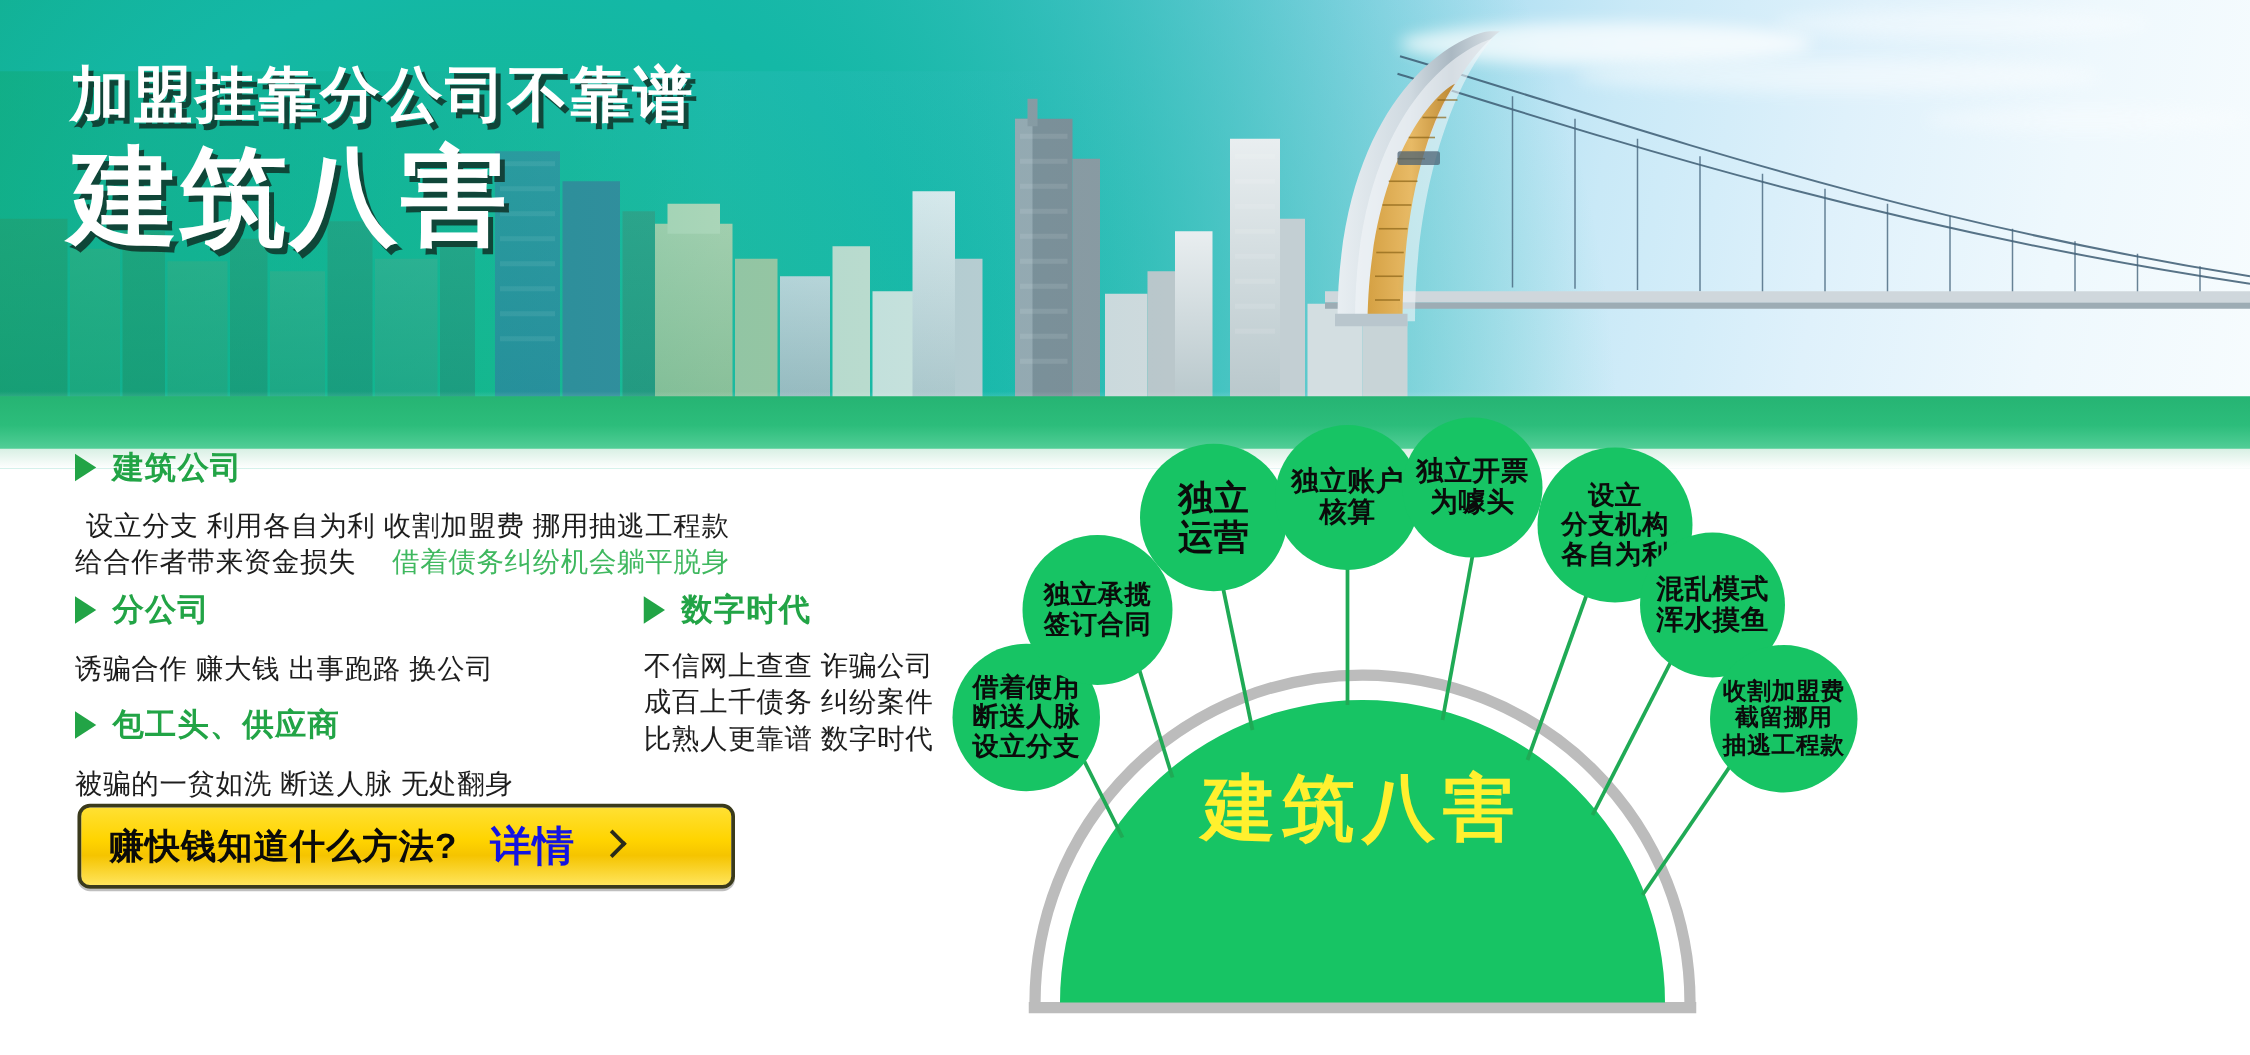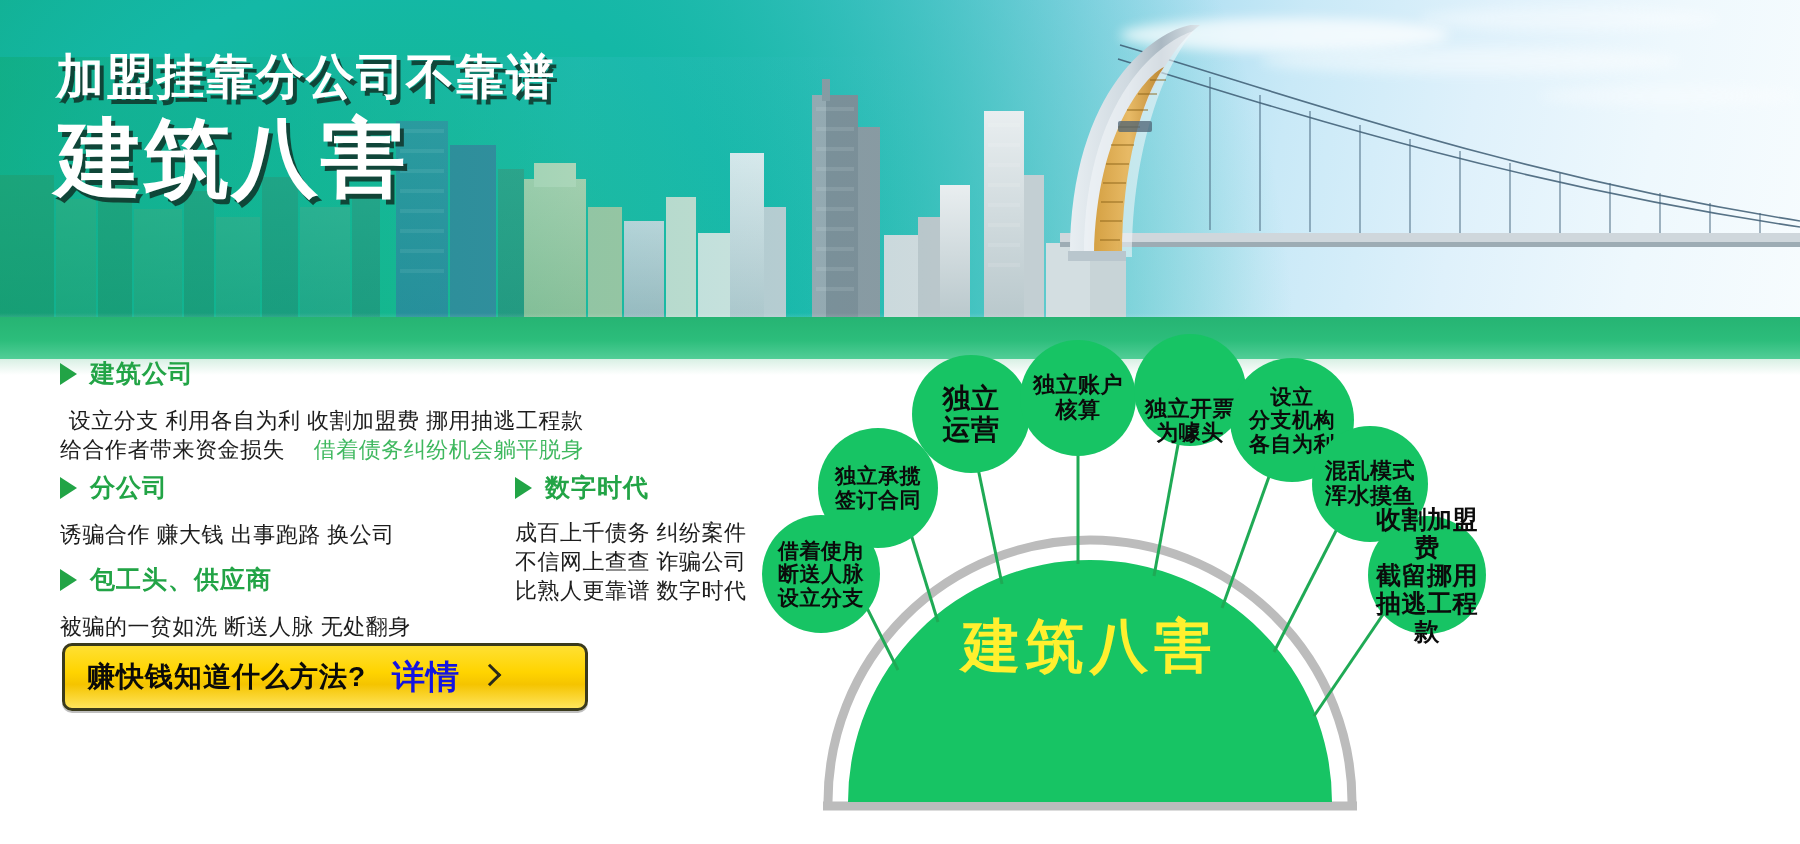--- a/index.html
+++ b/index.html
@@ -333,22 +333,22 @@
         <div class="body-line">被骗的一贫如洗  断送人脉  无处翻身</div>
       </div>
     </div>
 
     <div class="blk4">
       <div class="sec-head">
         <span class="tri"></span>
         <span class="sec-title">数字时代</span>
       </div>
       <div class="lines">
+        <div class="body-line">不信网上查查 诈骗公司</div>
         <div class="body-line">成百上千债务 纠纷案件</div>
-        <div class="body-line">不信网上查查 诈骗公司</div>
         <div class="body-line">比熟人更靠谱 数字时代</div>
       </div>
     </div>
 
     <div class="cta">
       <span class="cta-txt">赚快钱知道什么方法?</span>
       <span class="cta-link">详情</span>
       <span class="cta-chev"></span>
     </div>
   </div>
@@ -396,21 +396,21 @@
       </div>
     </div>
 
     <div class="bubble" style="left:230px;top:0px;width:116px;height:116px;font-size:22px;">
       <div>
         <div>独立账户</div>
         <div>核算</div>
       </div>
     </div>
 
-    <div class="bubble" style="left:344px;top:-6px;width:112px;height:112px;font-size:22px;align-items:flex-end;">
+    <div class="bubble" style="left:332px;top:-6px;width:112px;height:112px;font-size:22px;">
       <div>
         <div>独立开票</div>
         <div>为噱头</div>
       </div>
     </div>
 
     <div class="bubble" style="left:440px;top:18px;width:124px;height:124px;font-size:21px;">
       <div>
         <div>设立</div>
         <div>分支机构</div>
@@ -418,21 +418,21 @@
       </div>
     </div>
 
     <div class="bubble" style="left:522px;top:86px;width:116px;height:116px;font-size:22px;">
       <div>
         <div>混乱模式</div>
         <div>浑水摸鱼</div>
       </div>
     </div>
 
-    <div class="bubble" style="left:578px;top:176px;width:118px;height:118px;font-size:25px;">
+    <div class="bubble" style="left:578px;top:176px;width:118px;height:118px;font-size:19px;">
       <div>
         <div>收割加盟费</div>
         <div>截留挪用</div>
         <div>抽逃工程款</div>
       </div>
     </div>
 
     <div class="dome-label" style="left:170px;top:268px;width:260px;">建筑八害</div>
   </div>
 

